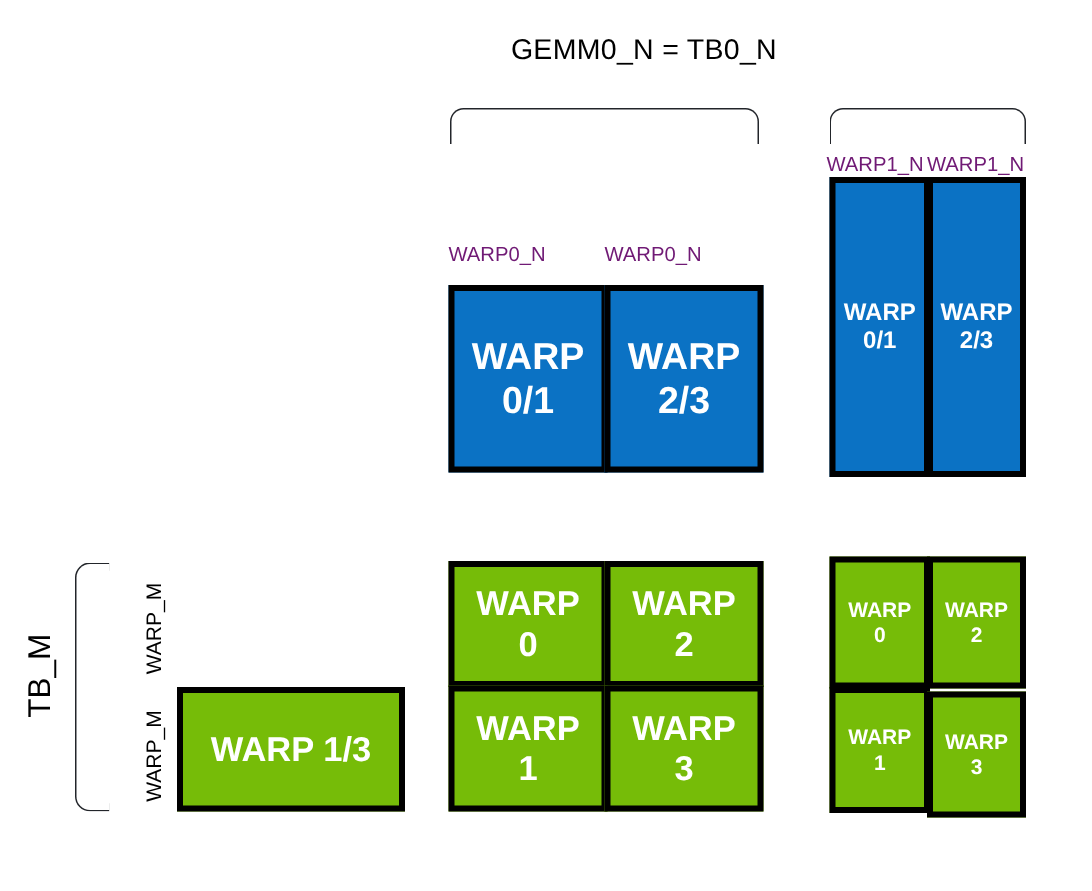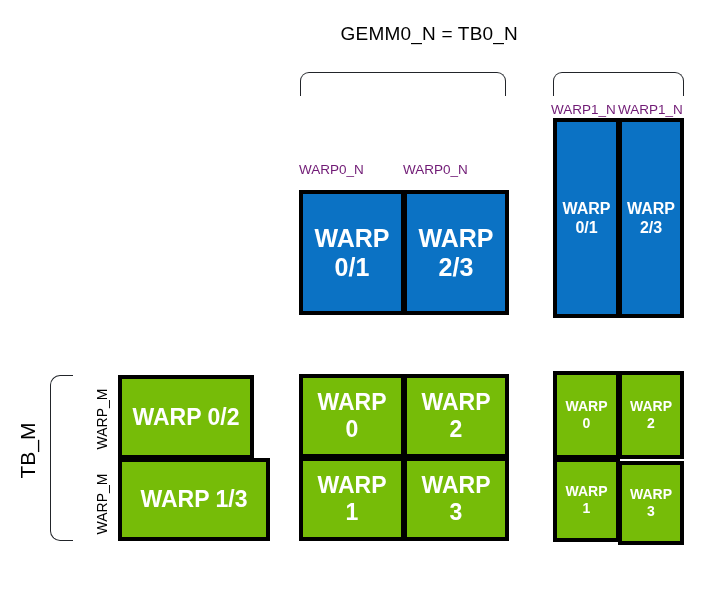--- a/index.html
+++ b/index.html
@@ -146,21 +146,20 @@
   <div class="toplbl" style="left:551px; top:102px; width:66px;">WARP1_N</div>
 
   <div class="toplbl" style="left:618px; top:102px; width:66px;">WARP1_N</div>
 
   <div class="cell blue t-sm" style="left:553px; top:118px; width:67px; height:200px;">WARP
 0/1</div>
 
   <div class="cell blue t-sm" style="left:618px; top:118px; width:66px; height:200px;">WARP
 2/3</div>
 
-  <div class="cell green t-md" style="left:118px; top:375px; width:136px; height:84px;">WARP 0/2</div>
 
   <div class="cell green t-md" style="left:118px; top:458px; width:152px; height:83px;">WARP 1/3</div>
 
   <div class="cell green t-md" style="left:299px; top:374px; width:106px; height:84px;">WARP
 0</div>
 
   <div class="cell green t-md" style="left:403px; top:374px; width:106px; height:84px;">WARP
 2</div>
 
   <div class="cell green t-md" style="left:299px; top:457px; width:106px; height:84px;">WARP

